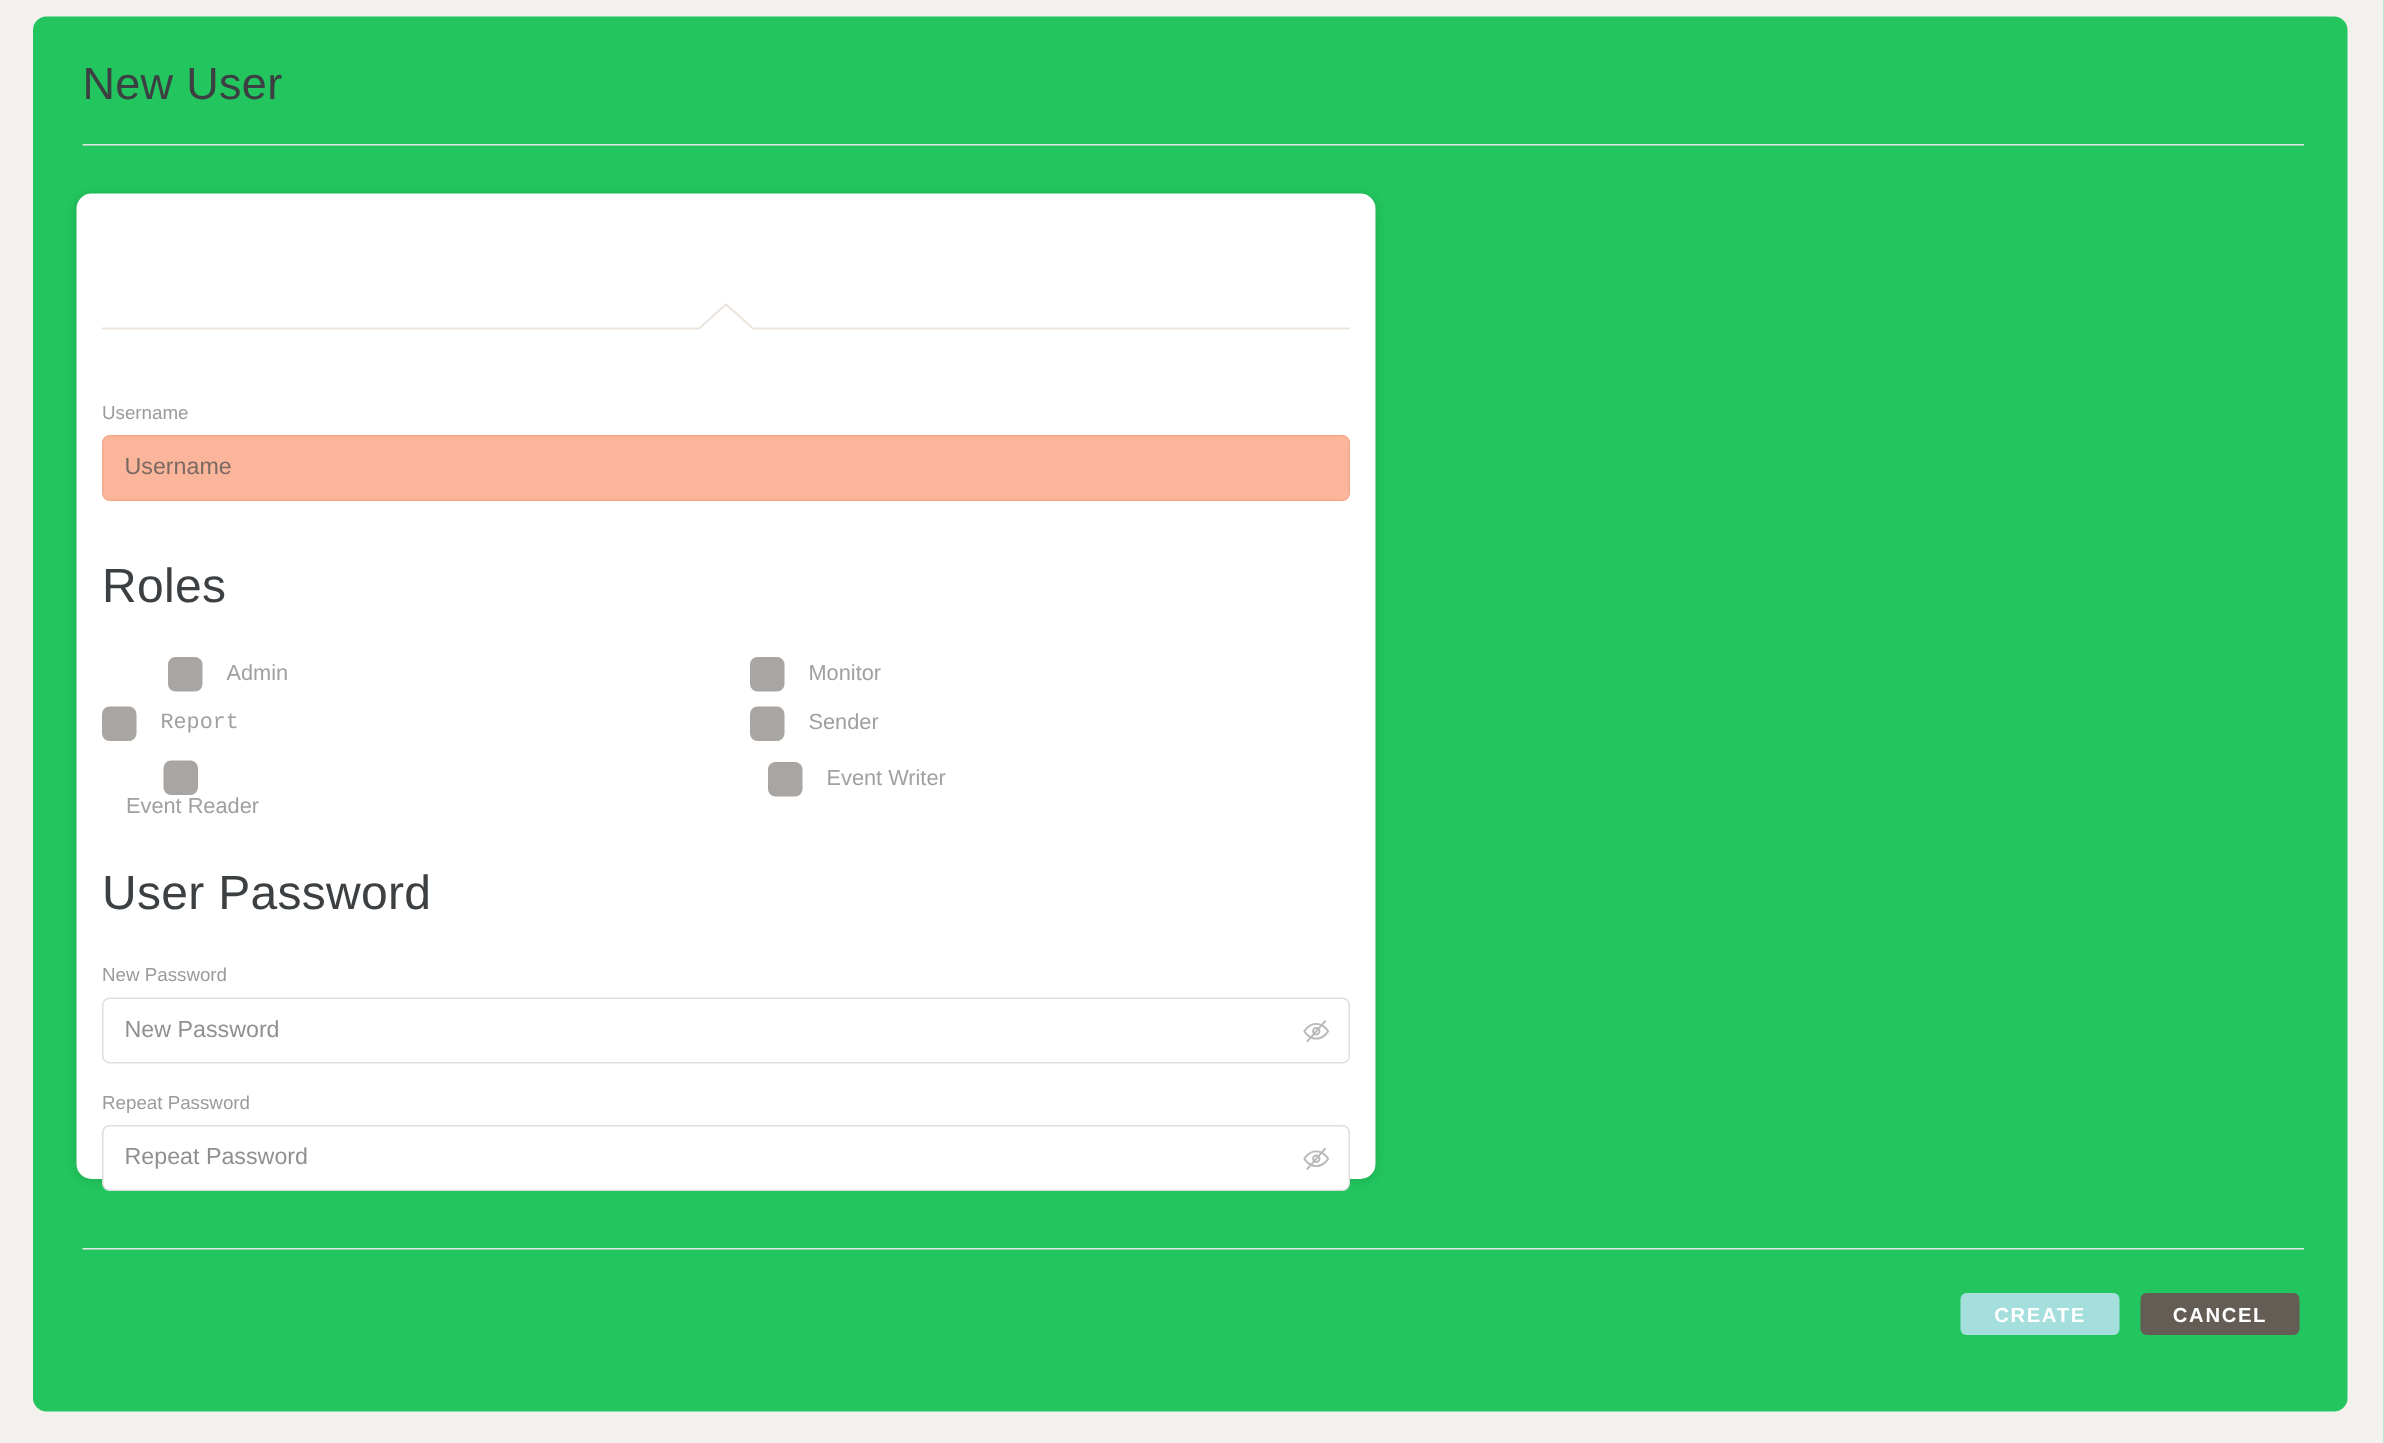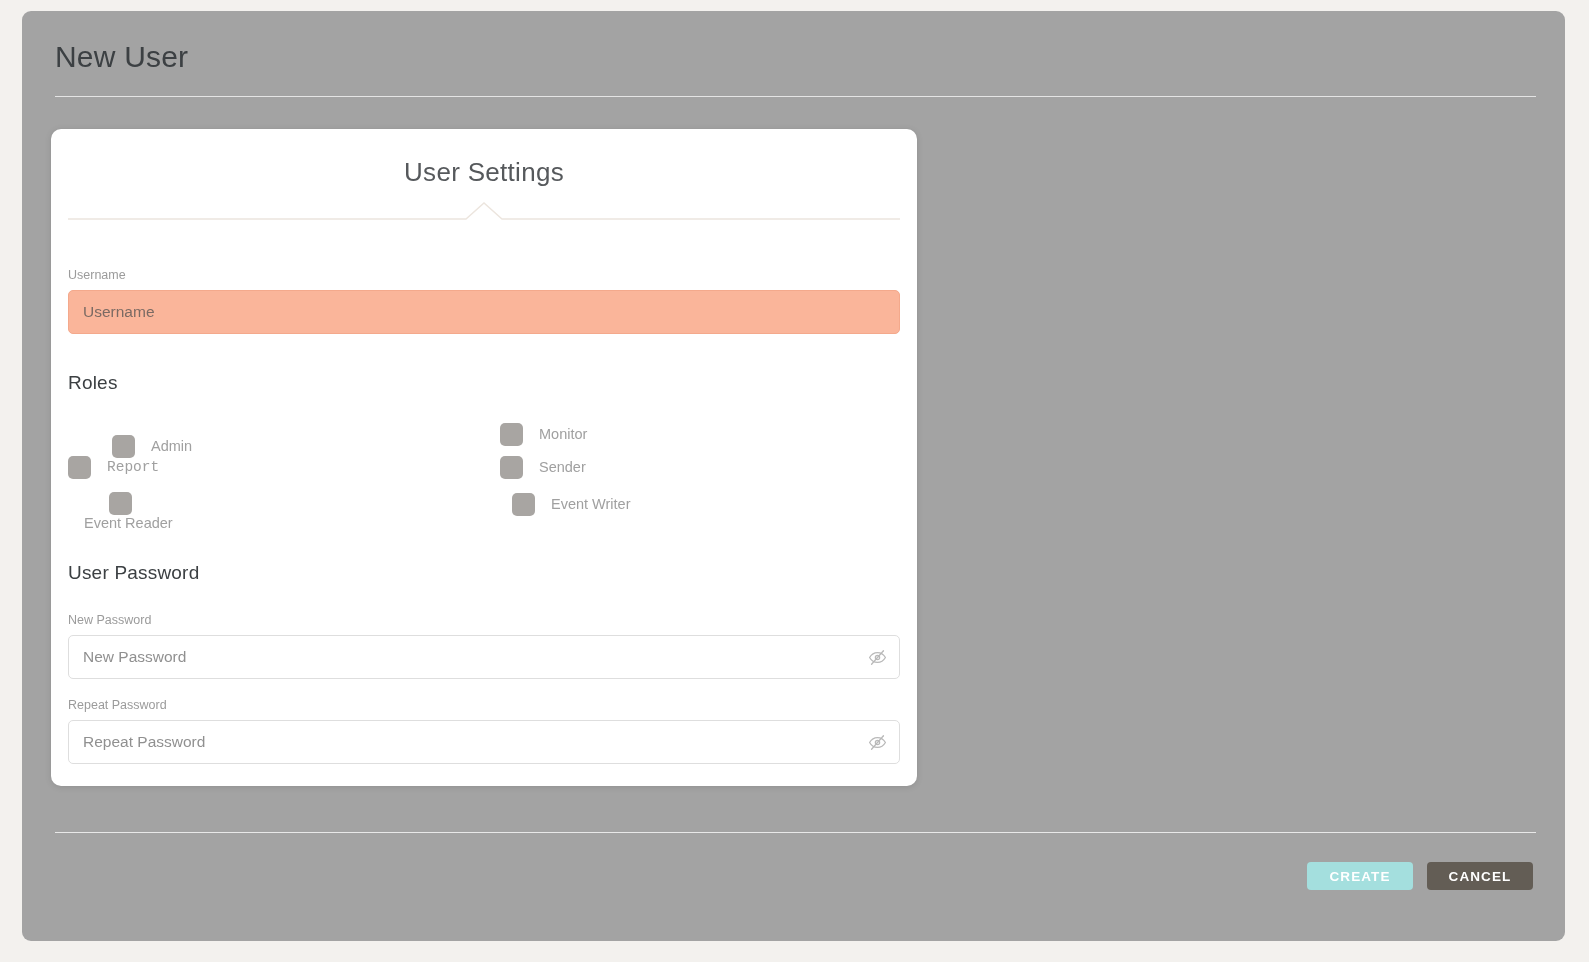--- a/index.html
+++ b/index.html
@@ -12,21 +12,21 @@
     overflow: hidden;
   }
 
   
   .page-panel {
     position: absolute;
     left: 22px;
     top: 11px;
     width: 1543px;
     height: 930px;
-    background: #a3a3a3;
+    background: #22c55e;
     border-radius: 9px;
     overflow: hidden;
   }
 
   
   .page-title {
     position: absolute;
     left: 33px;
     top: 26px;
     font-size: 30px;
@@ -109,21 +109,21 @@
   }
   .text-input::placeholder { color: #909090; opacity: 1; }
 
   .text-input.error {
     background: #fab59a;
     border: 1px solid #f4a98c;
   }
   .text-input.error::placeholder { color: #7b6a63; opacity: 1; }
 
   .section-heading {
-    font-size: 19px;
+    font-size: 32px;
     font-weight: 300;
     color: #3c4043;
     letter-spacing: 0.2px;
   }
 
   
   .roles-grid {
     position: relative;
     width: 832px;
   }
@@ -204,41 +204,40 @@
 </head>
 <body>
 
 <div class="page-panel">
 
   <div class="page-title">New User</div>
   <div class="title-divider"></div>
 
   <div class="settings-card">
 
-    <div class="card-title">User Settings</div>
 
     <div class="card-divider">
       <svg width="832" height="24" viewBox="0 0 832 24" fill="none" aria-hidden="true">
         <path d="M0 18 L398 18 L416 2 L434 18 L832 18" stroke="#ece5de" stroke-width="1.4" fill="none"></path>
       </svg>
     </div>
 
     <div class="card-body">
 
       <div style="margin-top:28px;">
         <div class="field-label">Username</div>
         <input class="text-input error" type="text" placeholder="Username" style="">
       </div>
 
       <div style="margin-top:38px;">
         <div class="section-heading">Roles</div>
 
         <div class="roles-grid" style="height:116px; margin-top:24px;">
 
-          <div class="role-row" style="left:0px; top:16px;padding-left:44px;">
+          <div class="role-row" style="left:0px; top:4px;padding-left:44px;">
             <span class="role-checkbox"></span>
             <span class="role-label">Admin</span>
           </div>
           <div class="role-row" style="left:0px; top:37px;font-family:Liberation Mono, monospace;">
             <span class="role-checkbox"></span>
             <span class="role-label">Report</span>
           </div>
           <div class="role-row" style="left:0px; top:74px;flex-direction:column;">
             <span class="role-checkbox"></span>
             <span class="role-label">Event Reader</span>

